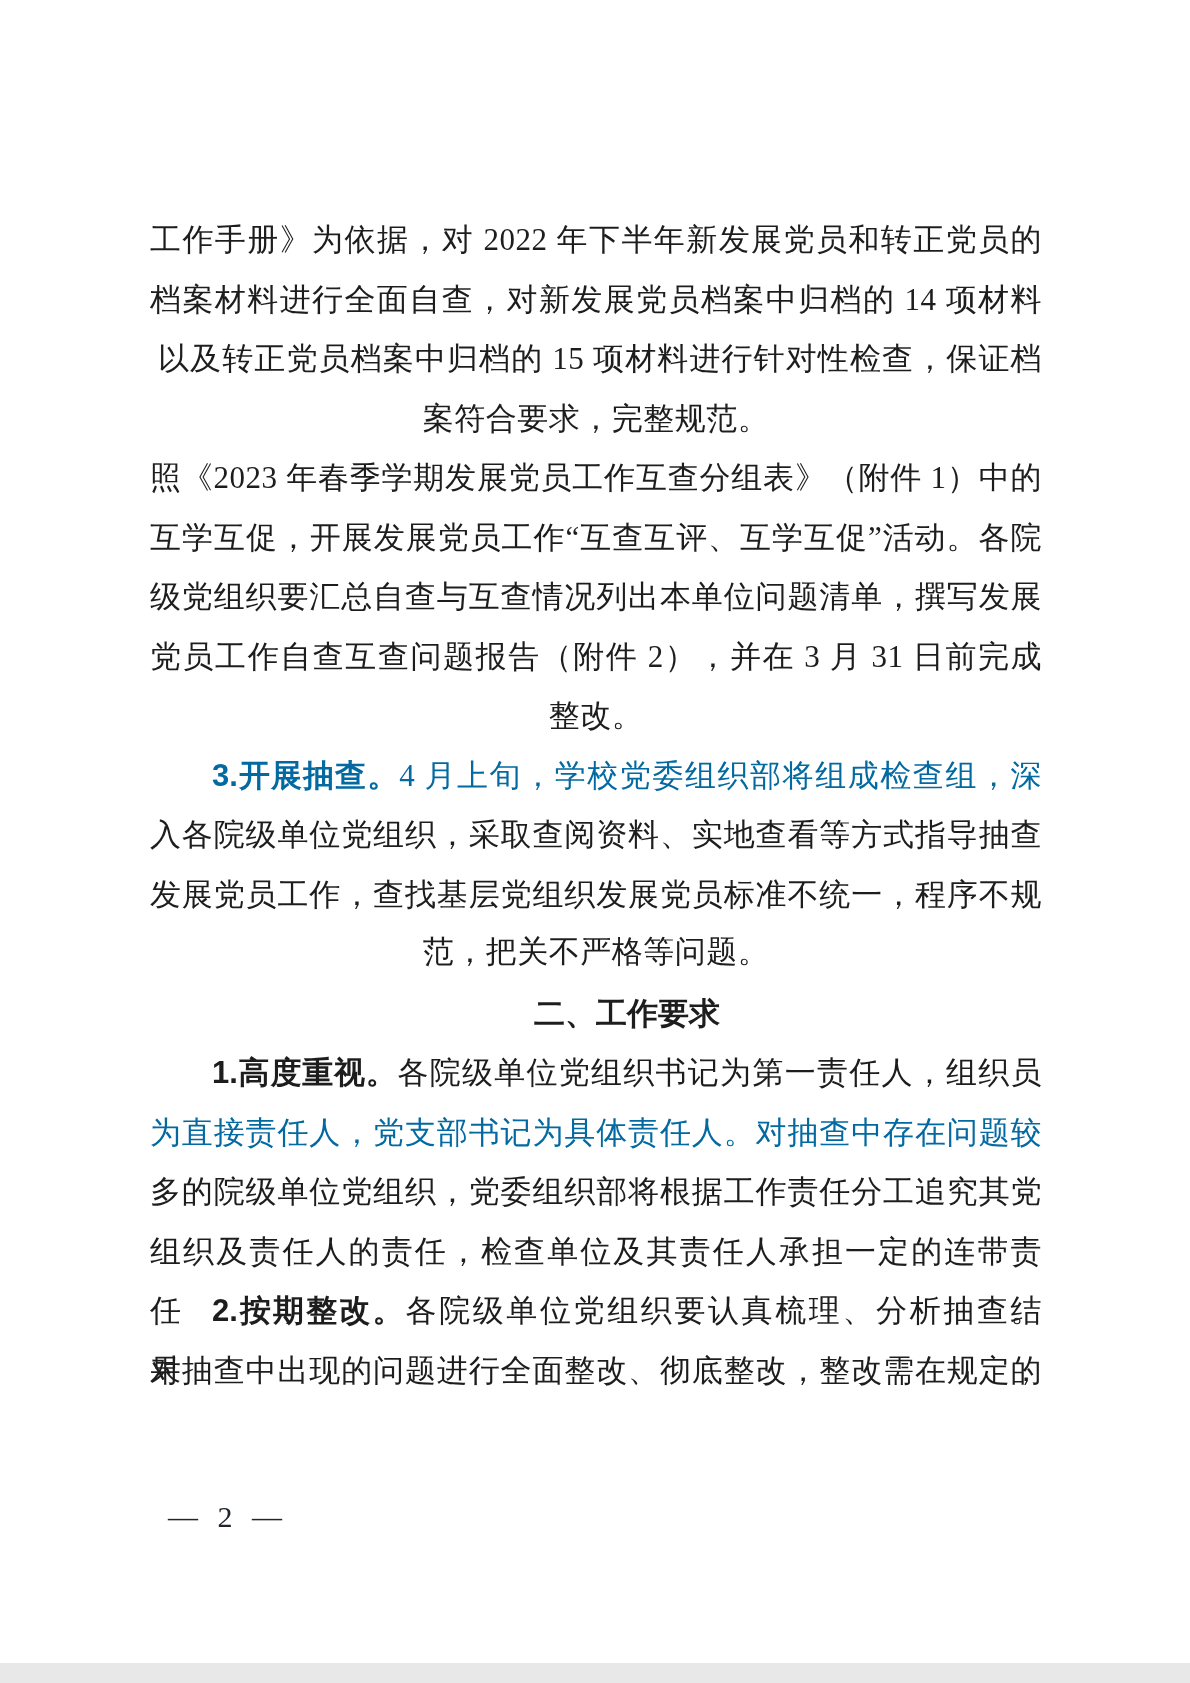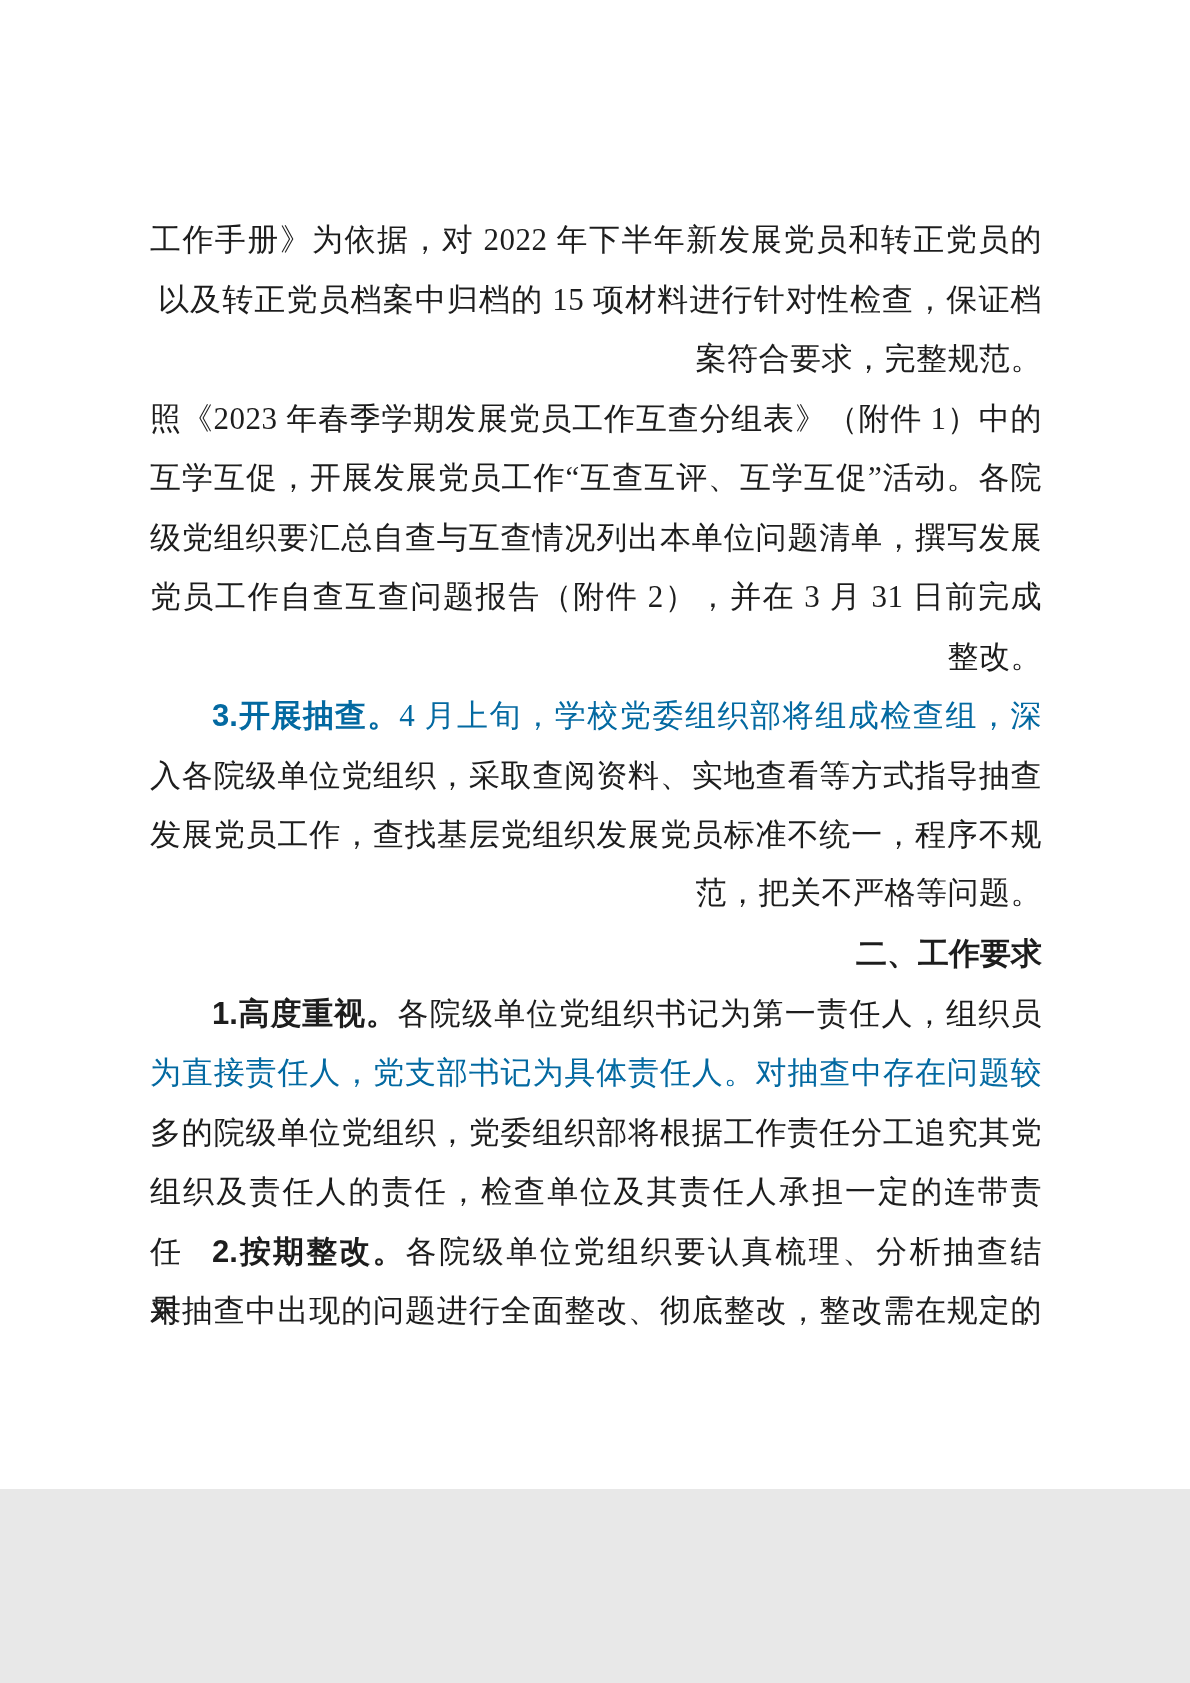--- a/index.html
+++ b/index.html
@@ -2,40 +2,40 @@
 <html><head>
 <meta charset="utf-8">
 <style>
   * { margin: 0; padding: 0; box-sizing: border-box; }
   html, body { background: #e8e8e8; }
   body { font-family: "Liberation Serif", "DejaVu Serif", serif; }
 
   .page {
     position: relative;
     width: 1190px;
-    height: 1489px;
+    height: 1663px;
     margin: 0 auto;
     background: #ffffff;
     overflow: hidden;
   }
 
   .doc-body {
     position: absolute;
     left: 150px;
     top: 210px;
     width: 892px;
   }
 
   .line {
     height: 59.5px;
     line-height: 59.5px;
     font-size: 31px;
     letter-spacing: 0.5px;
     color: #1d1d1d;
-    text-align: right;
+    text-align: center;
     white-space: nowrap;
   }
   .line.justify {
     white-space: normal;
     text-align: justify;
     text-align-last: justify;
     text-justify: inter-character;
   }
   .line.indent { text-indent: 62px; }
 
@@ -56,20 +56,21 @@
     letter-spacing: 6px;
     color: #20242c;
   }
 </style>
 </head>
 <body>
 
 <div class="page" style="background: rgb(255, 255, 255);">
   <div class="doc-body" id="doc-body">
       <div class="line justify" style="color: rgb(29, 29, 29);"><span class="seg">工作手册》为依据，对 2022 年下半年新发展党员和转正党员的</span></div>
+      <div class="line justify" style="color: rgb(29, 29, 29);"><span class="seg">档案材料进行全面自查，对新发展党员档案中归档的 14 项材料</span></div>
       <div class="line justify" style="color: rgb(29, 29, 29); margin-left: 8px;"><span class="seg">以及转正党员档案中归档的 15 项材料进行针对性检查，保证档</span></div>
       <div class="line" style="color: rgb(29, 29, 29);"><span class="seg">案符合要求，完整规范。</span></div>
       <div class="line justify" style="color: rgb(29, 29, 29);"><span class="seg">照《2023 年春季学期发展党员工作互查分组表》（附件 1）中的</span></div>
       <div class="line justify" style="color: rgb(29, 29, 29);"><span class="seg">互学互促，开展发展党员工作“互查互评、互学互促”活动。各院</span></div>
       <div class="line justify" style="color: rgb(29, 29, 29);"><span class="seg">级党组织要汇总自查与互查情况列出本单位问题清单，撰写发展</span></div>
       <div class="line justify" style="color: rgb(29, 29, 29);"><span class="seg">党员工作自查互查问题报告（附件 2），并在 3 月 31 日前完成</span></div>
       <div class="line" style="color: rgb(29, 29, 29);"><span class="seg">整改。</span></div>
       <div class="line justify indent" style="color: #0369a1;"><span class="seg bold">3.开展抽查。</span><span class="seg">4 月上旬，学校党委组织部将组成检查组，深</span></div>
       <div class="line justify" style="color: rgb(29, 29, 29);"><span class="seg">入各院级单位党组织，采取查阅资料、实地查看等方式指导抽查</span></div>
       <div class="line justify" style="color: rgb(29, 29, 29);"><span class="seg">发展党员工作，查找基层党组织发展党员标准不统一，程序不规</span></div>

